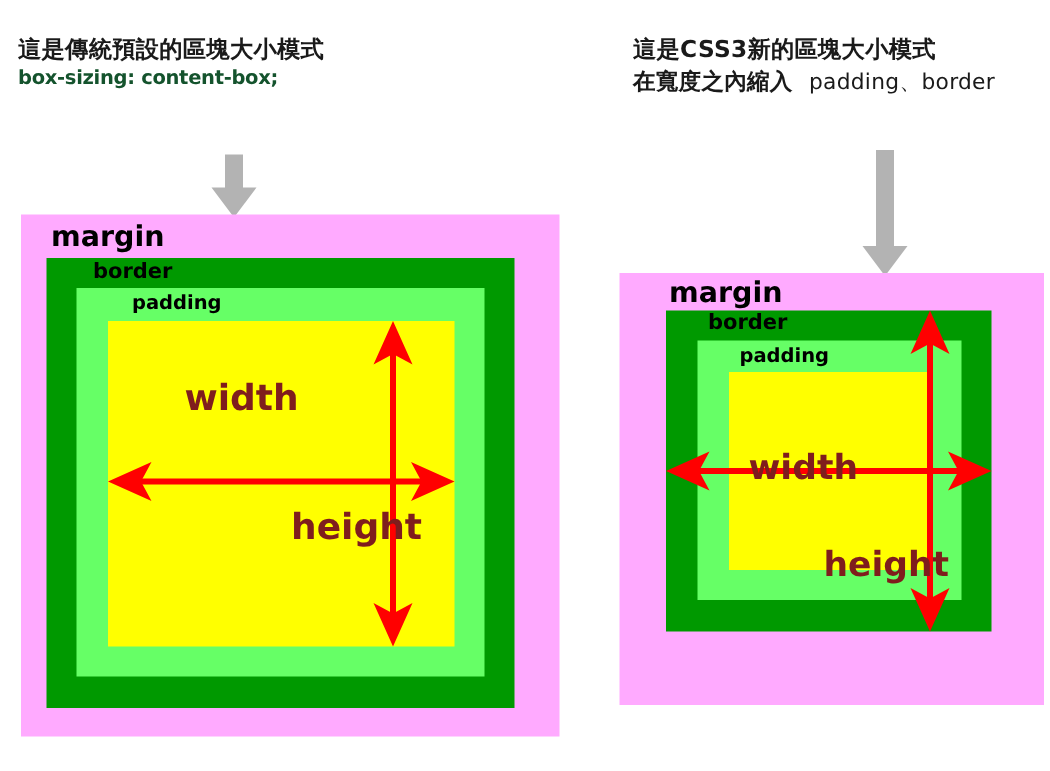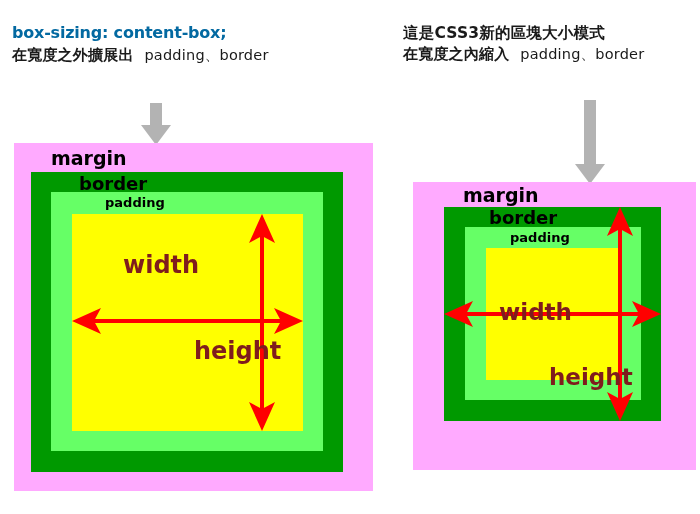--- a/index.html
+++ b/index.html
@@ -22,37 +22,37 @@
     line-height: 1.42;
     color: #1a1a1a;
     white-space: nowrap;
   }
   .caption .line1 {
     font-size: 15.5px;
     font-weight: 600;
     letter-spacing: 0.2px;
   }
   .caption .line2 {
-    font-size: 16px;
+    font-size: 13px;
     font-weight: bold;
-    color: #0369a1;
+    color: #14532d;
     letter-spacing: -0.2px;
   }
   .caption .line3 {
     font-size: 15px;
     font-weight: 600;
     letter-spacing: 0.2px;
   }
   .caption .line3 .mono {
     font-weight: 400;
     font-size: 14.5px;
   }
 
   #caption-left  { left: 12px;  top: 22px; }
-  #caption-right { left: 403px; top: 22px; }
+  #caption-right { left: 422px; top: 22px; }
 
   
   .grey-arrow { position: absolute; }
   .grey-arrow .shaft {
     position: absolute;
     left: 50%;
     transform: translateX(-50%);
     top: 0;
     width: 12px;
     background: #b3b3b3;
@@ -89,24 +89,23 @@
     position: absolute;
     background: #ffff00;
   }
 
   .box-label {
     position: absolute;
     font-weight: bold;
     color: #000000;
     white-space: nowrap;
     z-index: 6;
-    margin-left: 17px;
   }
   .label-margin  { font-size: 19px; }
-  .label-border  { font-size: 18px; }
+  .label-border  { font-size: 14px; }
   .label-padding { font-size: 13px; }
 
   .dim-label {
     position: absolute;
     font-weight: bold;
     color: #7f1d1d;
     white-space: nowrap;
     z-index: 8;
   }
 
@@ -137,22 +136,22 @@
   #diagram-right .label-margin  { left: 33px; top: 2px; }
   #diagram-right .label-border  { left: 59px; top: 25px; }
   #diagram-right .label-padding { left: 80px; top: 48px; }
   #diagram-right .label-width   { left: 86px; top: 117px; font-size: 23px; }
   #diagram-right .label-height  { left: 136px; top: 182px; font-size: 23px; }
 </style>
 </head>
 <body>
 
 <div class="caption" id="caption-left">
+  <div class="line1">這是傳統預設的區塊大小模式</div>
   <div class="line2">box-sizing: content-box;</div>
-  <div class="line3"><span>在寬度之外擴展出</span>&nbsp; <span class="mono">padding、border</span></div>
 </div>
 
 <div class="caption" id="caption-right">
   <div class="line1">這是CSS3新的區塊大小模式</div>
   <div class="line3"><span>在寬度之內縮入</span>&nbsp; <span class="mono">padding、border</span></div>
 </div>
 
 <div class="grey-arrow" id="grey-arrow-left">
   <div class="shaft"></div>
   <div class="head"></div>

